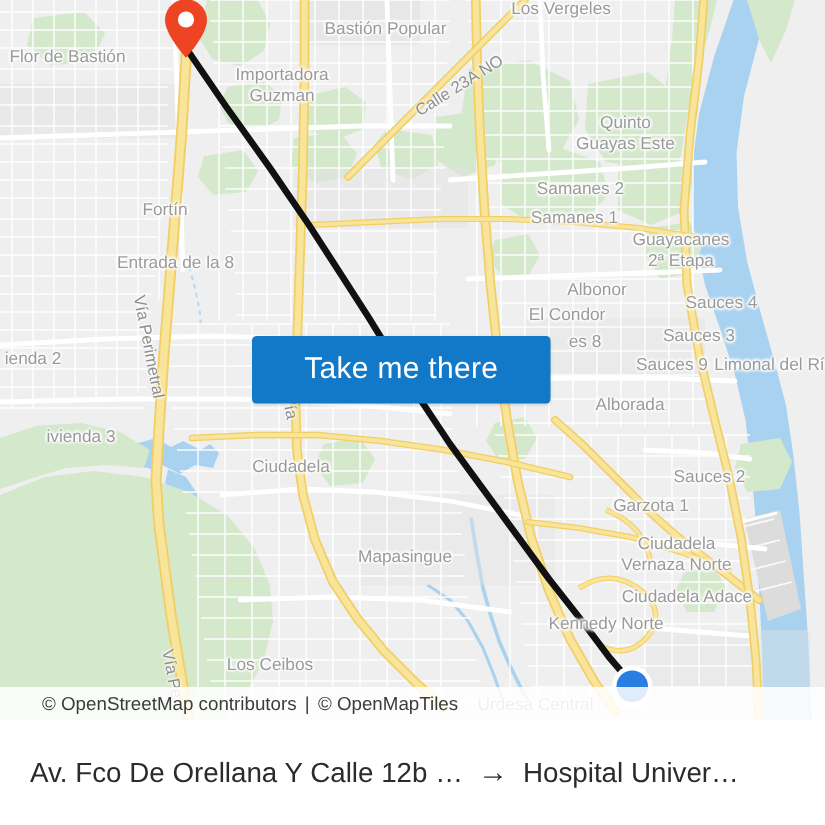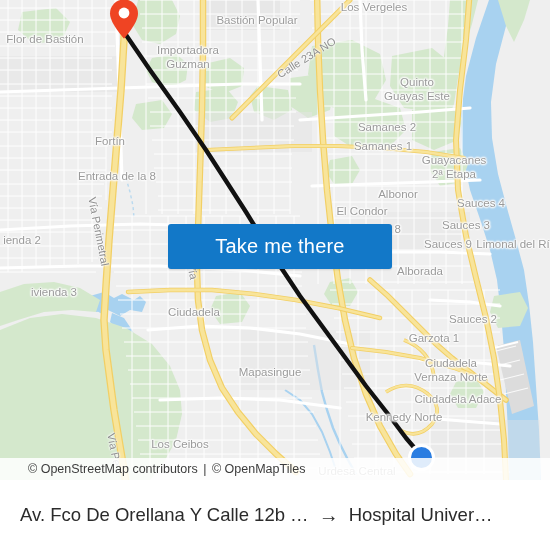--- a/index.html
+++ b/index.html
@@ -95,21 +95,21 @@
     width: 21px; height: 21px;
     border-radius: 50%;
     background: #2a7de1;
   }
 
   
   #take-me-there {
     position: absolute;
     left: 168px;
     top: 224px;
-    width: 224px;
+    width: 199px;
     height: 45px;
     background: #1278c8;
     border: none;
     border-radius: 3px;
     color: #ffffff;
     font-family: "Liberation Sans", sans-serif;
     font-size: 20px;
     letter-spacing: 0.2px;
     cursor: pointer;
     padding: 0;
@@ -502,21 +502,21 @@
         <div class="place-label two-line" style="left: 417px; top: 89px;">Quinto
 Guayas Este</div>
         <div class="place-label" style="left: 110px; top: 141px;">Fortín</div>
         <div class="place-label" style="left: 387px; top: 127px;">Samanes 2</div>
         <div class="place-label" style="left: 383px; top: 146px;">Samanes 1</div>
         <div class="place-label two-line" style="left: 454px; top: 167px;">Guayacanes
 2ª Etapa</div>
         <div class="place-label" style="left: 117px; top: 176px;">Entrada de la 8</div>
         <div class="place-label" style="left: 398px; top: 194px;">Albonor</div>
         <div class="place-label" style="left: 481px; top: 203px;">Sauces 4</div>
-        <div class="place-label" style="left: 342px; top: 211px; padding-left: 40px;">El Condor</div>
+        <div class="place-label" style="left: 358px; top: 211px; padding-left: 40px;">El Condor</div>
         <div class="place-label" style="left: 22px; top: 240px;">ienda 2</div>
         <div class="place-label" style="left: 466px; top: 225px;">Sauces 3</div>
         <div class="place-label" style="left: 390px; top: 229px;">es 8</div>
         <div class="place-label" style="left: 448px; top: 244px;">Sauces 9</div>
         <div class="place-label" style="left: 513px; top: 244px;">Limonal del Rí</div>
         <div class="place-label" style="left: 22px; top: 292px; margin-left: 32px;">ivienda 3</div>
         <div class="place-label" style="left: 420px; top: 271px;">Alborada</div>
         <div class="place-label" style="left: 473px; top: 278px; margin-top: 41px;">Sauces 2</div>
         <div class="place-label" style="left: 194px; top: 312px;">Ciudadela</div>
         <div class="place-label" style="left: 434px; top: 338px;">Garzota 1</div>

